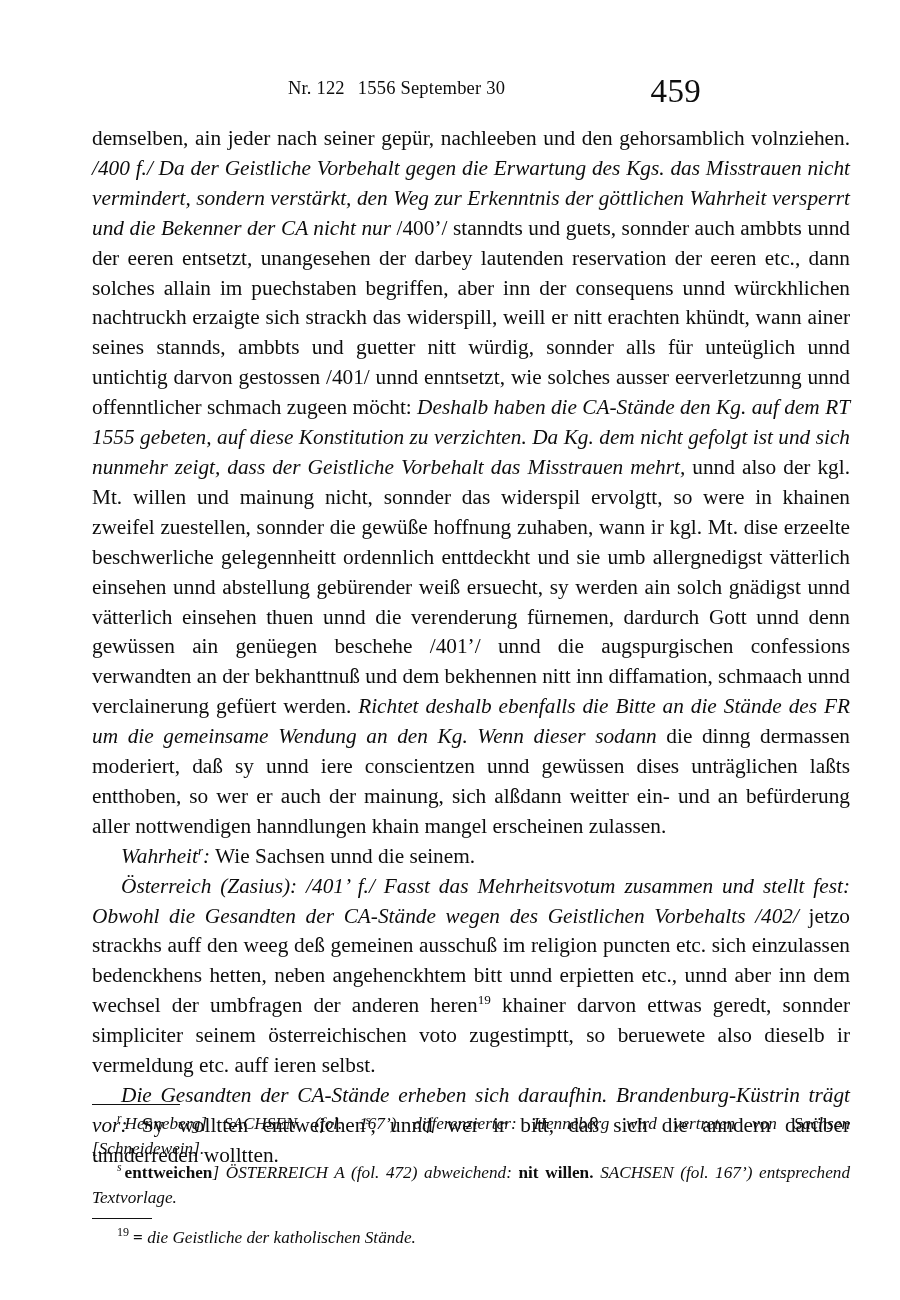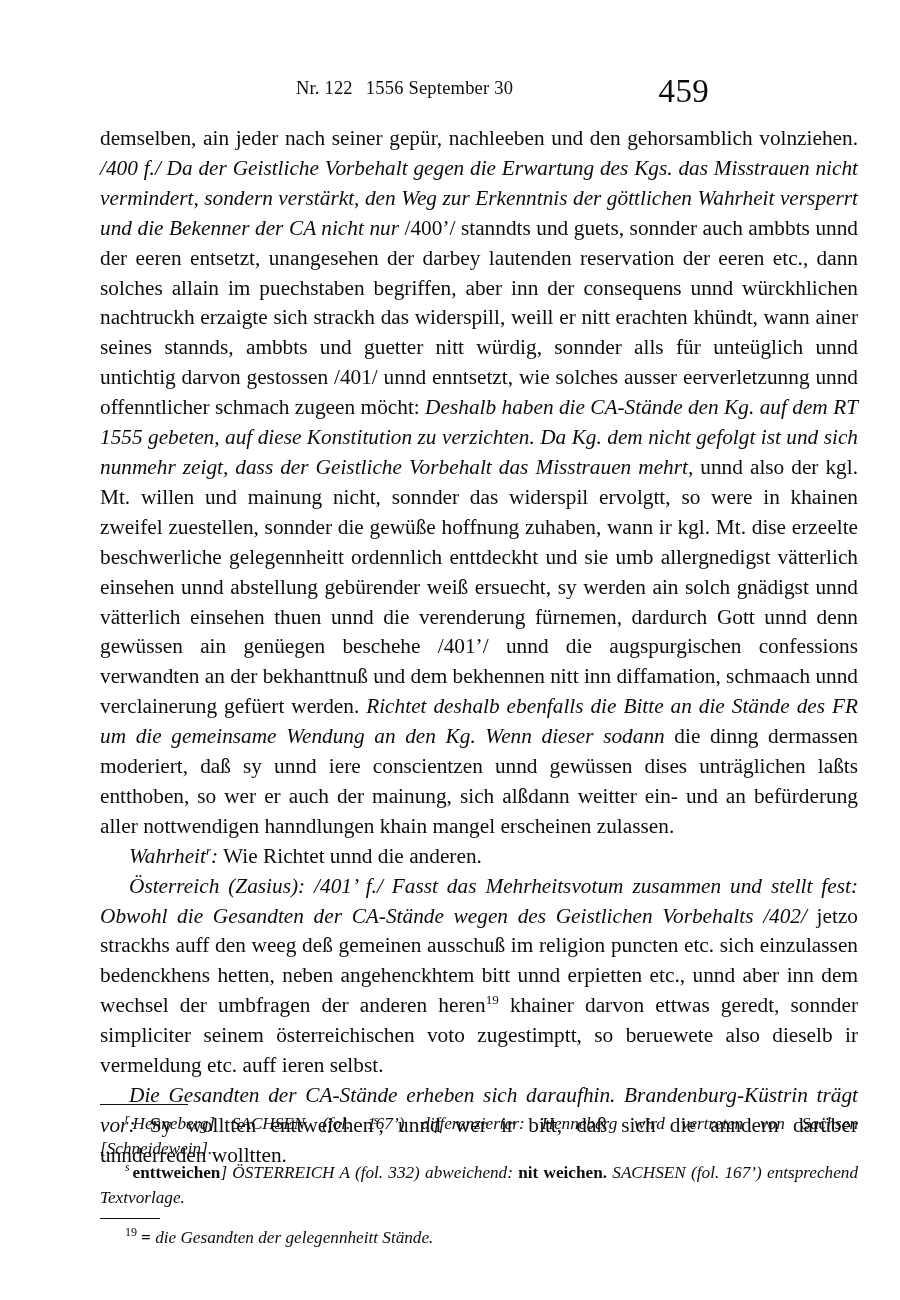--- a/index.html
+++ b/index.html
@@ -10,21 +10,21 @@
   body {
     width: 900px;
     height: 1300px;
     font-family: "Liberation Serif", "DejaVu Serif", serif;
     color: #0d0d0d;
     position: relative;
     overflow: hidden;
   }
   .page {
     position: absolute;
-    left: 12px; top: 0;
+    left: 4px; top: 0;
     width: 752px;
     height: 1300px;
     box-sizing: border-box;
     padding: 16px;
   }
 
   
   .runhead {
     position: absolute;
     left: 88px;
@@ -151,30 +151,30 @@
 
   <div class="runhead">
     <div class="runhead-center">
       <span class="nr">Nr. 122</span><span>1556 September 30</span>
     </div>
     <div class="runhead-folio">459</div>
   </div>
 
   <div class="body-block" id="body-host">
       <p><span class="ro">demselben, ain jeder nach seiner gepür, nachleeben und den gehorsamblich volnziehen. </span><span class="it">/400 f./ Da der Geistliche Vorbehalt gegen die Erwartung des Kgs. das Misstrauen nicht vermindert, sondern verstärkt, den Weg zur Erkenntnis der göttlichen Wahrheit versperrt und die Bekenner der CA nicht nur </span><span class="ro">/400’/ stanndts und guets, sonnder auch ambbts unnd der eeren entsetzt, unangesehen der darbey lautenden reservation der eeren etc., dann solches allain im puechstaben begriffen, aber inn der consequens unnd würckhlichen nachtruckh erzaigte sich strackh das widerspill, weill er nitt erachten khündt, wann ainer seines stannds, ambbts und guetter nitt würdig, sonnder alls für unteüglich unnd untichtig darvon gestossen /401/ unnd enntsetzt, wie solches ausser eerverletzunng unnd offenntlicher schmach zugeen möcht: </span><span class="it">Deshalb haben die CA-Stände den Kg. auf dem RT 1555 gebeten, auf diese Konstitution zu verzichten. Da Kg. dem nicht gefolgt ist und sich nunmehr zeigt, dass der Geistliche Vorbehalt das Misstrauen mehrt, </span><span class="ro">unnd also der kgl. Mt. willen und mainung nicht, sonnder das widerspil ervolgtt, so were in khainen zweifel zuestellen, sonnder die gewüße hoffnung zuhaben, wann ir kgl. Mt. dise erzeelte beschwerliche gelegennheitt ordennlich enttdeckht und sie umb allergnedigst vätterlich einsehen unnd abstellung gebürender weiß ersuecht, sy werden ain solch gnädigst unnd vätterlich einsehen thuen unnd die verenderung fürnemen, dardurch Gott unnd denn gewüssen ain genüegen beschehe /401’/ unnd die augspurgischen confessions verwandten an der bekhanttnuß und dem bekhennen nitt inn diffamation, schmaach unnd verclainerung gefüert werden. </span><span class="it">Richtet deshalb ebenfalls die Bitte an die Stände des FR um die gemeinsame Wendung an den Kg. Wenn dieser sodann </span><span class="ro">die dinng dermassen moderiert, daß sy unnd iere conscientzen unnd gewüssen dises unträglichen laßts entthoben, so wer er auch der mainung, sich alßdann weitter ein- und an befürderung aller nottwendigen hanndlungen khain mangel erscheinen zulassen.</span></p>
-      <p class="indent"><span class="it">Wahrheit</span><sup class="it-mark">r</sup><span class="it">:</span><span class="ro"> Wie Richtet unnd die anderen.</span></p>
+      <p class="indent"><span class="it">Wahrheit</span><sup class="it-mark">r</sup><span class="it">:</span><span class="ro"> Wie Sachsen unnd die seinem.</span></p>
       <p class="indent"><span class="it">Österreich (Zasius): /401’ f./ Fasst das Mehrheitsvotum zusammen und stellt fest: Obwohl die Gesandten der CA-Stände wegen des Geistlichen Vorbehalts /402/ </span><span class="ro">jetzo strackhs auff den weeg deß gemeinen ausschuß im religion puncten etc. sich einzulassen bedenckhens hetten, neben angehenckhtem bitt unnd erpietten etc., unnd aber inn dem wechsel der umbfragen der anderen heren</span><sup>19</sup><span class="ro"> khainer darvon ettwas geredt, sonnder simpliciter seinem österreichischen voto zugestimptt, so beruewete also dieselb ir vermeldung etc. auff ieren selbst.</span></p>
       <p class="indent"><span class="it">Die Gesandten der CA-Stände erheben sich daraufhin. Brandenburg-Küstrin trägt vor: </span><span class="ro">Sy wolltten enttweichen</span><sup class="it-mark">s</sup><span class="ro">, unnd wer ir bitt, daß sich die anndern darüber unnderreden wolltten.</span></p>
     </div>
 
   <div class="fn-rule r1"></div>
   <div class="fn-rule r2"></div>
 
   <div class="fn-block fn-apparatus" id="fn-apparatus-host">
       <p class="first-line-indent"><span class="fn-mark">r</span><span class="fn-italic">Henneberg] SACHSEN (fol. 167’) differenzierter: Henneberg wird vertreten von Sachsen [Schneidewein].</span></p>
-      <p class="first-line-indent"><span class="fn-mark">s</span><span class="fn-roman">enttweichen</span><span class="fn-italic">] ÖSTERREICH A (fol. 332) abweichend: </span><span class="fn-roman">nit weichen. </span><span class="fn-italic">SACHSEN (fol. 167’) entsprechend Textvorlage.</span></p>
+      <p class="first-line-indent"><span class="fn-mark">s</span><span class="fn-roman">enttweichen</span><span class="fn-italic">] ÖSTERREICH A (fol. 472) abweichend: </span><span class="fn-roman">nit willen. </span><span class="fn-italic">SACHSEN (fol. 167’) entsprechend Textvorlage.</span></p>
     </div>
 
   <div class="fn-block fn-commentary" id="fn-commentary-host">
-      <p class="first-line-indent"><span class="fn-mark-num">19</span><span class="fn-roman">= </span><span class="fn-italic">die Gesandten der gelegennheitt Stände.</span></p>
+      <p class="first-line-indent"><span class="fn-mark-num">19</span><span class="fn-roman">= </span><span class="fn-italic">die Geistliche der katholischen Stände.</span></p>
     </div>
 
 </div>
 
 </body></html>

